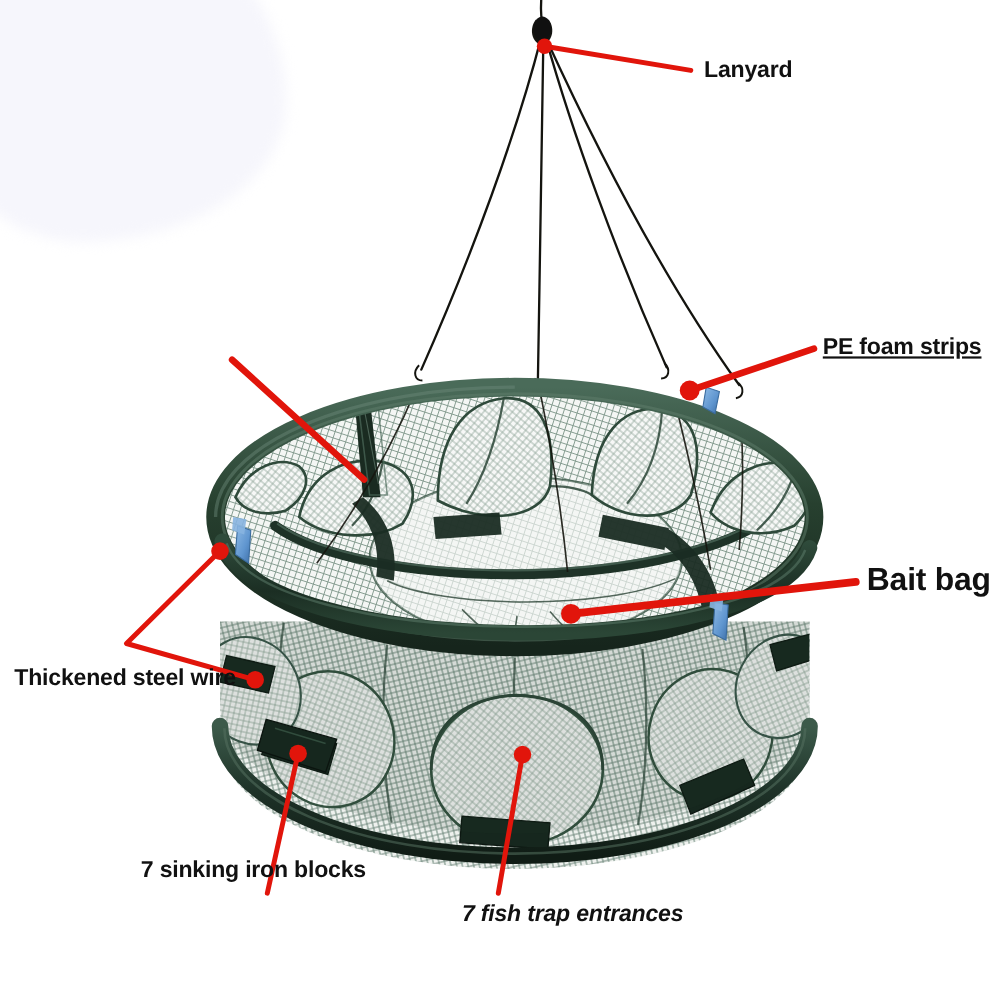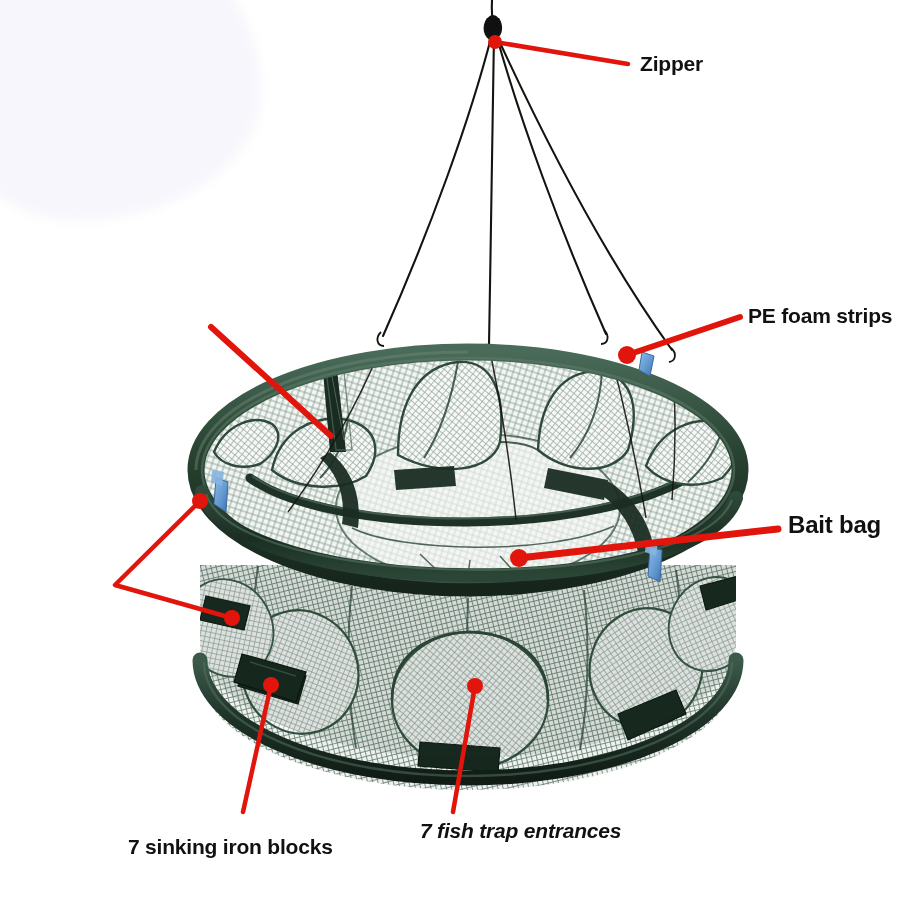--- a/index.html
+++ b/index.html
@@ -38,21 +38,21 @@
   .label {
     position: absolute;
     color: #111111;
     font-weight: bold;
     font-size: 21px;
     line-height: 1;
     letter-spacing: -0.2px;
     white-space: nowrap;
   }
   .label.big {
-    font-size: 24px;
+    font-size: 29px;
   }
   #overlay {
     position: absolute;
     left: 0;
     top: 0;
     width: 900px;
     height: 900px;
     pointer-events: none;
   }
 </style>
@@ -267,25 +267,26 @@
       <g>
         <polyline points="271,685 243,812" fill="none" stroke="#e1150b" stroke-width="4.5" stroke-linecap="round" stroke-linejoin="round"></polyline>
         <circle cx="271" cy="685" r="8" fill="#e1150b"></circle>
       </g>
       <g>
         <polyline points="475,686 453,812" fill="none" stroke="#e1150b" stroke-width="4.5" stroke-linecap="round" stroke-linejoin="round"></polyline>
         <circle cx="475" cy="686" r="8" fill="#e1150b"></circle>
       </g>
     </svg>
 
-  <div class="label" style="left:640px; top:53px;">Zipper</div>
-
-
-  <div class="label" style="left:748px; top:305px;">PE foam strips</div>
+  <div class="label" style="left:640px; top:53px;">Lanyard</div>
+
+
+  <div class="label" style="left:748px; top:305px;text-decoration:underline;">PE foam strips</div>
 
   <div class="label big" style="left:788px; top:513px;">Bait bag</div>
 
-
-  <div class="label" style="left:128px; top:836px;">7 sinking iron blocks</div>
+  <div class="label" style="left:13px; top:606px;">Thickened steel wire</div>
+
+  <div class="label" style="left:128px; top:780px;">7 sinking iron blocks</div>
 
   <div class="label" style="left:420px; top:820px;font-style:italic;">7 fish trap entrances</div>
 
 </div>
 
 </body></html>

